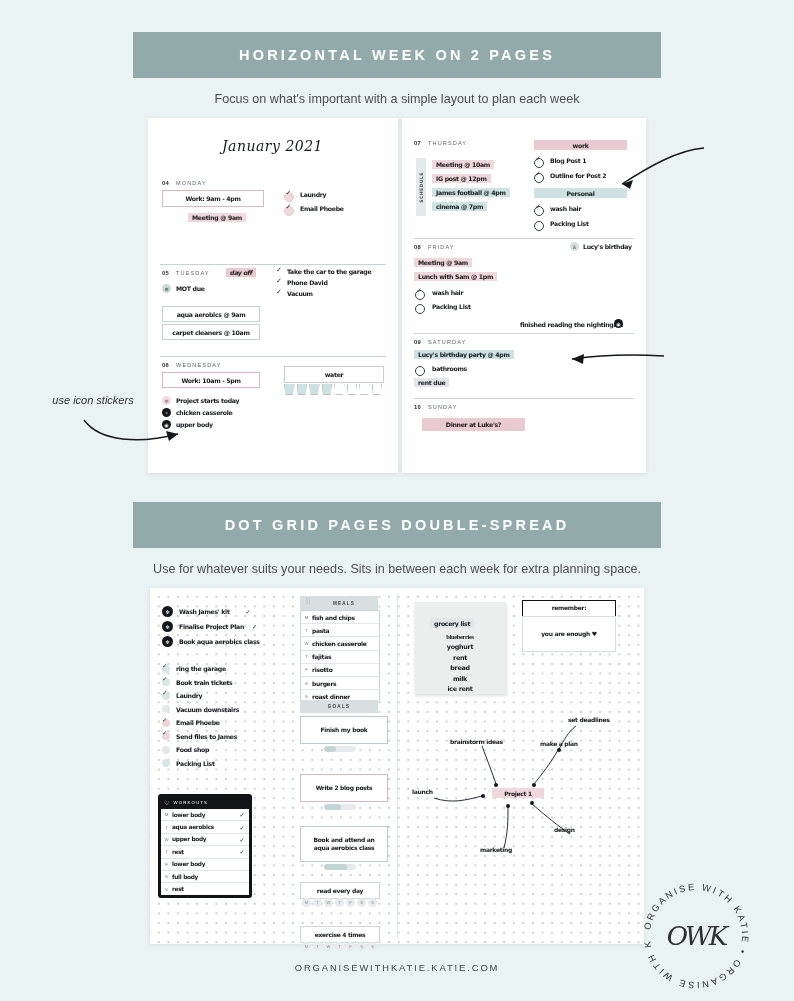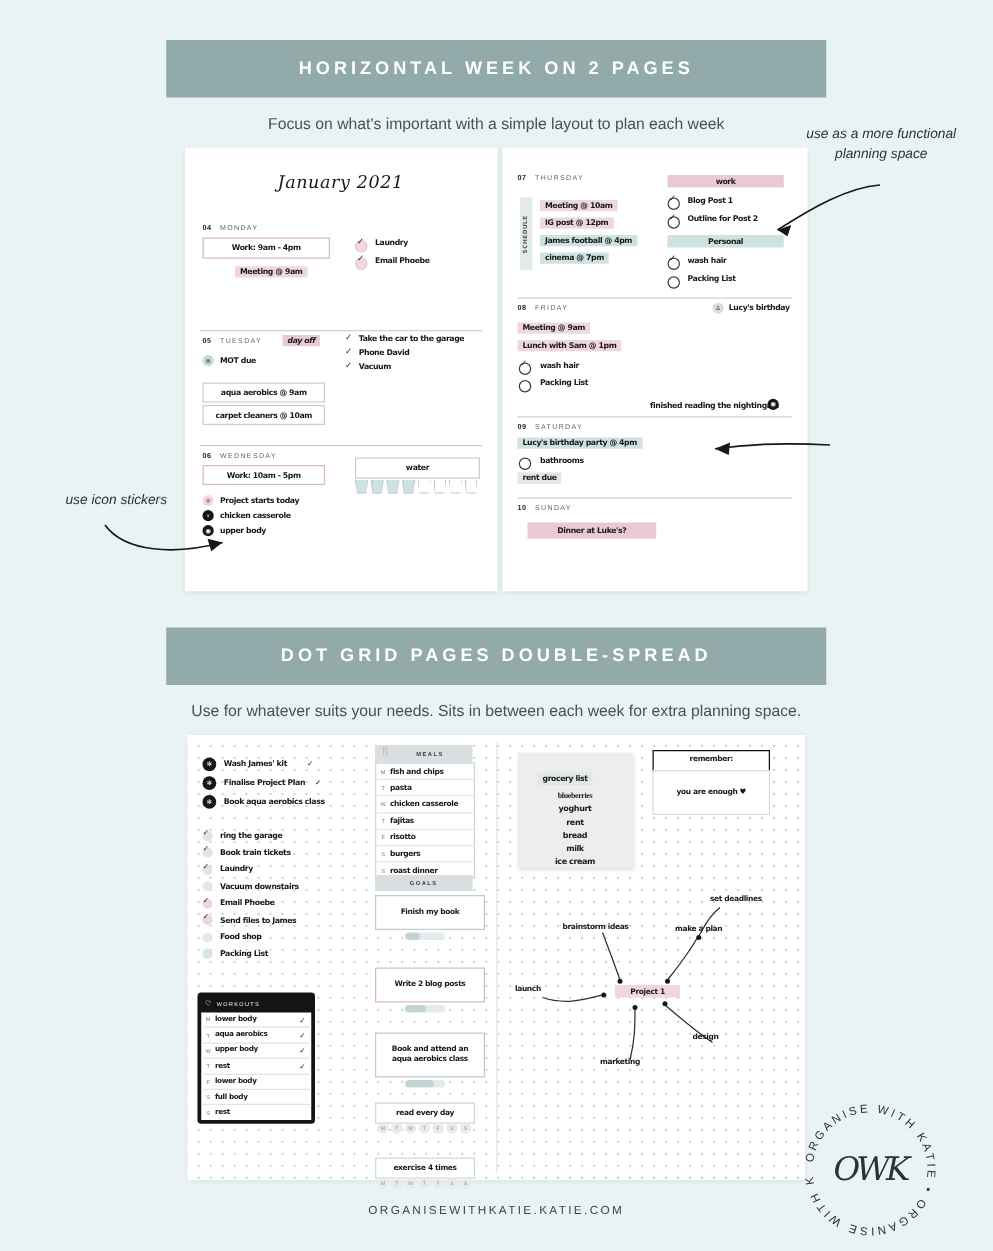--- a/index.html
+++ b/index.html
@@ -272,24 +272,20 @@
 
     <div class="rule" style="left:12px;top:280px;width:220px"></div>
 
     <div class="daynum" style="position:absolute;left:12px;top:286px">10</div>
     <div class="daylabel" style="position:absolute;left:26px;top:286px">SUNDAY</div>
     <div class="hl hl-rose" style="left:20px;top:300px;width:95px;height:13px">
       <span class="hw-c">Dinner at Luke's?</span>
       </div>
   </div>
 
-  <div class="anno" style="left:620px;top:100px;width:170px">
-    <div>use as a more functional</div>
-    <div>planning space</div>
-  </div>
   <svg class="arrow" style="left:600px;top:140px;width:110px;height:60px" viewBox="0 0 110 60">
     <path d="M104 8 C 78 10, 50 26, 22 44" stroke="#15181a" stroke-width="1.4" fill="none"></path>
     <path d="M22 44 L 33 40 L 30 49 Z" fill="#15181a"></path>
   </svg>
 
   <svg class="arrow" style="left:560px;top:346px;width:110px;height:26px" viewBox="0 0 110 26">
     <path d="M104 10 C 70 8, 40 9, 12 13" stroke="#15181a" stroke-width="1.4" fill="none"></path>
     <path d="M12 13 L 24 8 L 23 18 Z" fill="#15181a"></path>
   </svg>
 
@@ -460,21 +456,21 @@
     <div class="sticky" style="left:264px;top:14px;width:92px;height:92px">
       <div class="hl hl-grey" style="left:16px;top:16px;height:10px">
         <span class="hw-c">grocery list</span>
       </div>
       <div id="grocery-items" style="position:absolute;left:0;top:30px;width:92px;text-align:center">
           <div class="hw-c" style="font-size: 6.4px; line-height: 1.62; font-family: Liberation Serif, serif;">blueberries</div>
           <div class="hw-c" style="font-size: 6.4px; line-height: 1.62;">yoghurt</div>
           <div class="hw-c" style="font-size: 6.4px; line-height: 1.62;">rent</div>
           <div class="hw-c" style="font-size: 6.4px; line-height: 1.62;">bread</div>
           <div class="hw-c" style="font-size: 6.4px; line-height: 1.62;">milk</div>
-          <div class="hw-c" style="font-size: 6.4px; line-height: 1.62;">ice cream</div>
+          <div class="hw-c" style="font-size: 6.4px; line-height: 1.62;">ice rent</div>
         </div>
     </div>
 
     <div class="remember" style="left:372px;top:12px;width:92px;height:16px">
       <div class="hw-c" style="position:absolute;left:0;top:3px;width:92px;text-align:center;font-size:6px">remember:</div>
     </div>
     <div class="rememberbody" style="left:372px;top:28px;width:92px;height:34px">
       <div class="hw-c" style="position:absolute;left:0;top:13px;width:92px;text-align:center;font-size:6px">you are enough ♥</div>
     </div>
 

